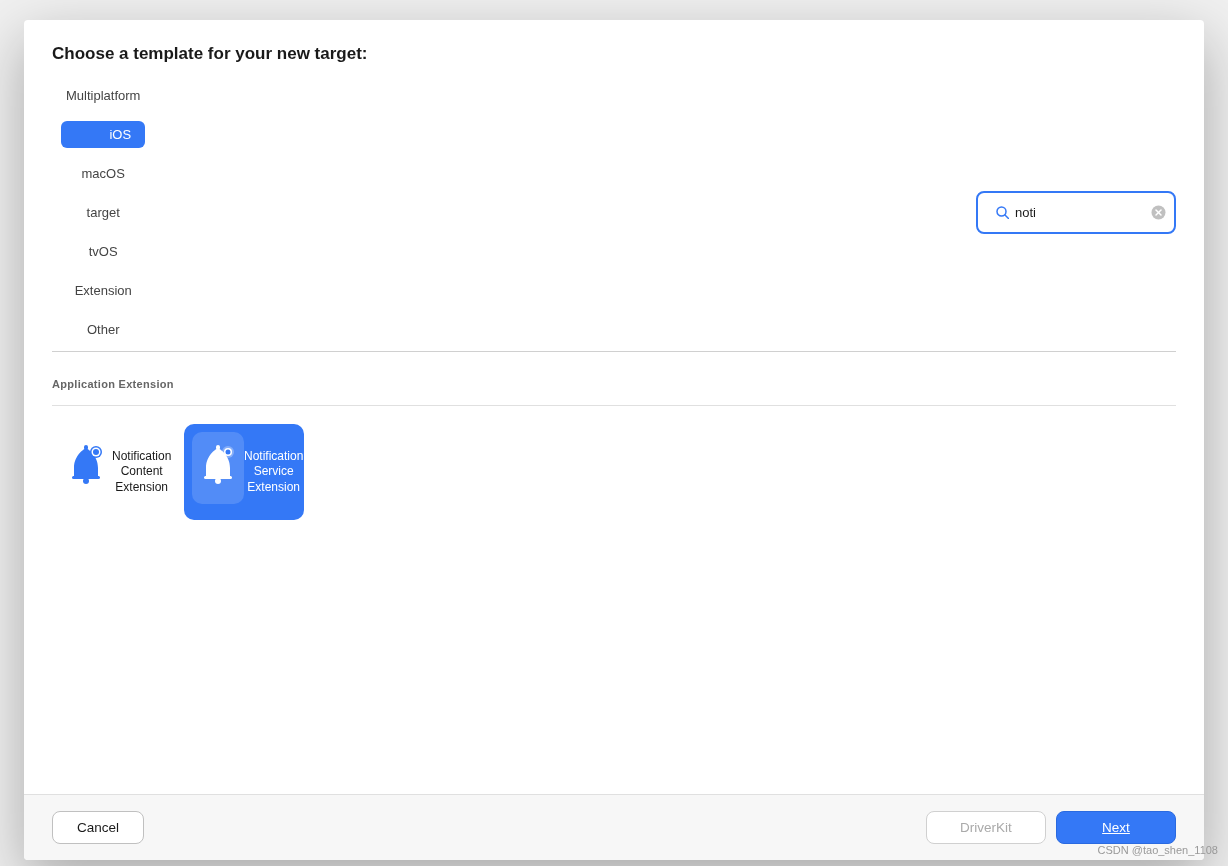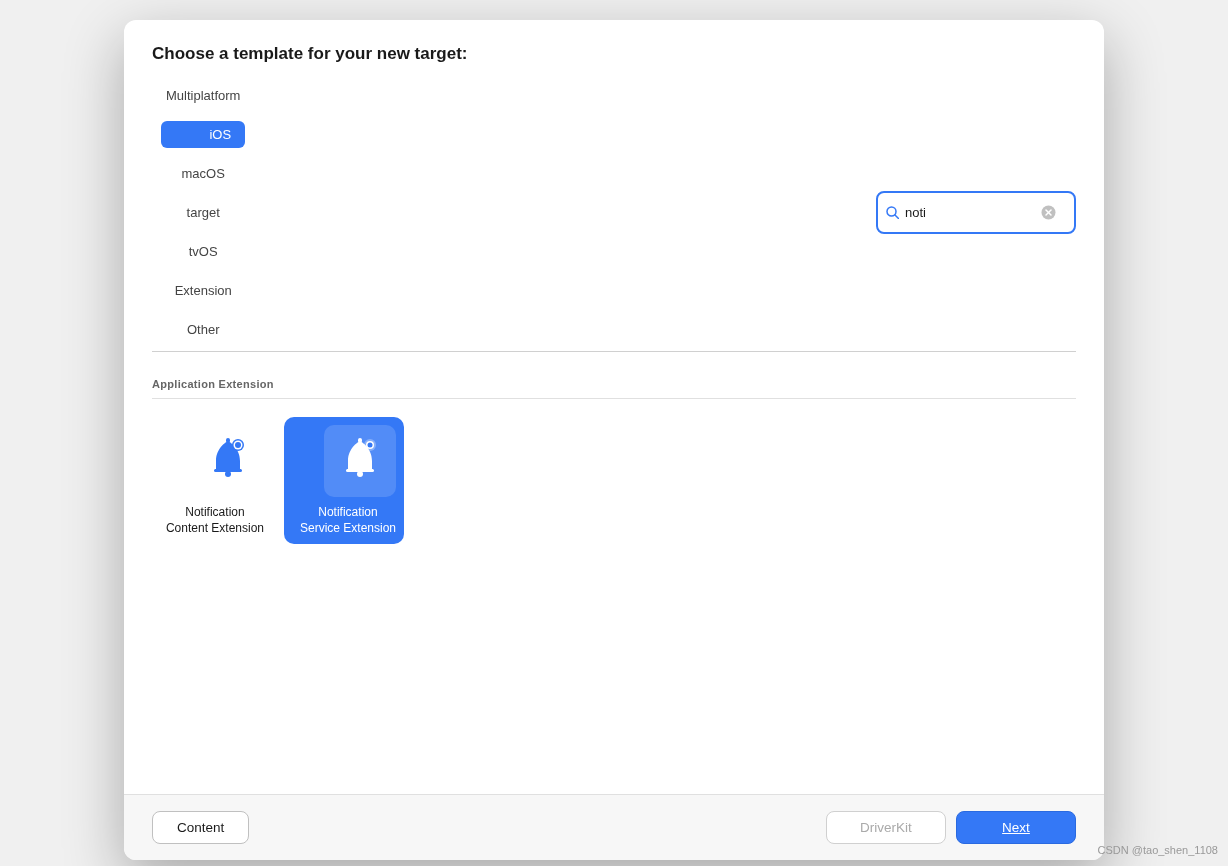--- a/index.html
+++ b/index.html
@@ -7,23 +7,23 @@
       font-family: -apple-system, BlinkMacSystemFont, "SF Pro Text", "Helvetica Neue", Arial, sans-serif;
       background: #f0f0f0;
       display: flex;
       align-items: center;
       justify-content: center;
       min-height: 100vh;
       padding: 20px;
     }
     .dialog {
       background: #ffffff;
-      border-radius: 12px;
+      border-radius: 4px;
       box-shadow: 0 20px 60px rgba(0,0,0,0.3);
-      width: 980px;
+      width: 1180px;
       min-height: 840px;
       display: flex;
       flex-direction: column;
       overflow: hidden;
     }
     .dialog-header {
       padding: 24px 28px 16px 28px;
     }
     .dialog-title {
       font-size: 17px;
@@ -63,20 +63,21 @@
     .search-box {
       display: flex;
       align-items: center;
       border: 2px solid #3478f6;
       border-radius: 8px;
       padding: 12px 8px;
       gap: 6px;
       margin-bottom: 8px;
       background: #fff;
       min-width: 200px;
+      justify-content: flex-end;
     }
     .search-icon-wrap {
       color: #3478f6;
       font-size: 13px;
       display: flex;
       align-items: center;
     }
     .search-input {
       border: none;
       outline: none;
@@ -97,35 +98,35 @@
     }
     .content-area {
       flex: 1;
       padding: 0 28px;
       overflow-y: auto;
     }
     .section-label {
       font-size: 11px;
       font-weight: 700;
       color: #666;
-      padding: 10px 0 8px 0;
+      padding: 10px 0 15px 0;
       letter-spacing: 0.3px;
       border-bottom: 1px solid #e0e0e0;
       margin-bottom: 8px;
     }
     .items-grid {
       display: flex;
       flex-wrap: wrap;
       gap: 12px;
       padding: 10px 0;
     }
     .template-item {
       display: flex;
-      flex-direction: column;
-      align-items: flex-end;
+      flex-direction: row;
+      align-items: center;
       width: 120px;
       cursor: pointer;
       border-radius: 10px;
       padding: 8px;
       transition: background 0.1s;
     }
     .template-item.selected {
       background: #3478f6;
     }
     .template-item.selected .item-label {
@@ -275,21 +276,21 @@
             <circle cx="36" cy="10" r="2.5" fill="#3478f6"></circle>
           </svg>
         </div>
         <div class="item-label">Notification<br>Service Extension</div>
       </div>
 
     </div>
   </div>
 
   <div class="dialog-footer">
-    <button class="btn btn-cancel">Content</button>
+    <button class="btn btn-cancel">Cancel</button>
     <div class="nav-buttons">
       <button class="btn btn-prev">DriverKit</button>
       <button class="btn btn-next">Next</button>
     </div>
   </div>
 </div>
 
 <div class="watermark">CSDN @tao_shen_1108</div>
 
 </body></html>

